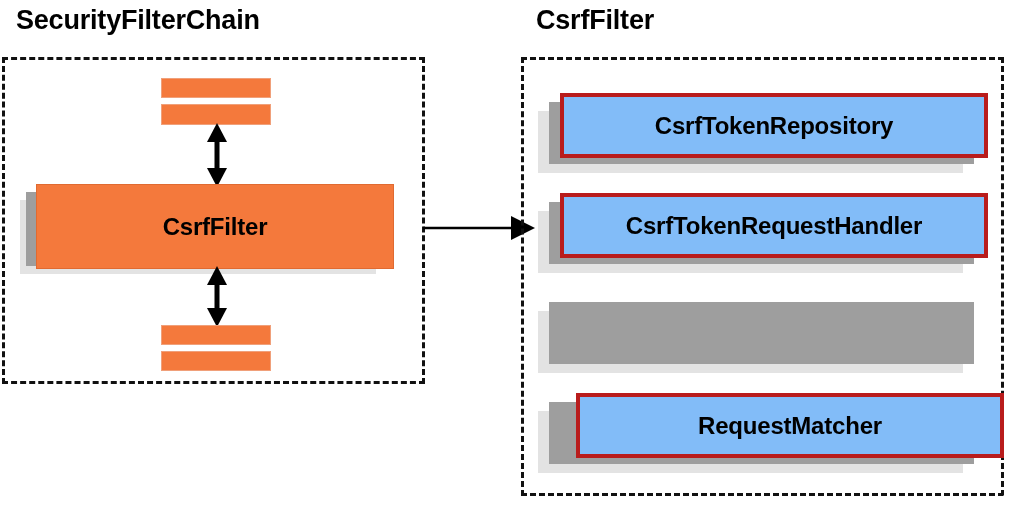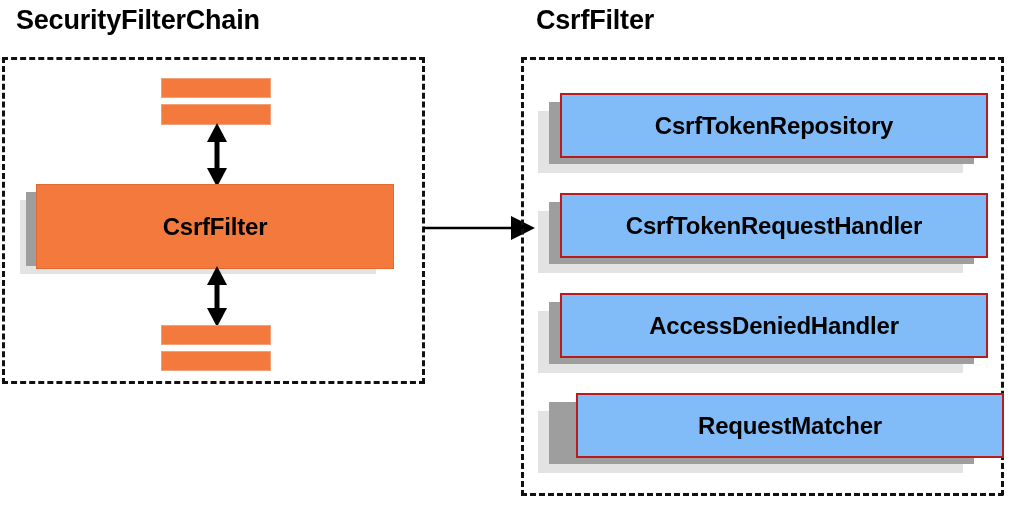--- a/index.html
+++ b/index.html
@@ -51,21 +51,21 @@
     display: flex;
     align-items: center;
     justify-content: center;
   }
   .face-orange {
     background: #f4793c;
     border: 1px solid #e06a31;
   }
   .face-blue {
     background: #82bcf8;
-    border: 2px solid #b91c1c;
+    border: 4px solid #b91c1c;
   }
   .face-label {
     font-size: 24px;
     font-weight: bold;
     color: #000000;
     white-space: nowrap;
     letter-spacing: -0.2px;
   }
   .bar-orange {
     position: absolute;
@@ -134,23 +134,20 @@
     <div class="sh-light" style="left:0px;  top:18px; width:425px; height:62px;"></div>
     <div class="sh-dark" style="left:11px; top:9px;  width:425px; height:62px;"></div>
     <div class="face face-blue" style="left:22px; top:0px; width:428px; height:65px;">
       <span class="face-label">CsrfTokenRequestHandler</span>
     </div>
   </div>
 
   <div class="stack" style="left:538px; top:293px; width:452px; height:98px;">
     <div class="sh-light" style="left:0px;  top:18px; width:425px; height:62px;"></div>
     <div class="sh-dark" style="left:11px; top:9px;  width:425px; height:62px;"></div>
-    <div class="face face-blue" style="left:22px; top:0px; width:428px; height:65px;">
-      <span class="face-label">AccessDeniedHandler</span>
-    </div>
   </div>
 
   <div class="stack" style="left:538px; top:393px; width:452px; height:98px;">
     <div class="sh-light" style="left:0px;  top:18px; width:425px; height:62px;"></div>
     <div class="sh-dark" style="left:11px; top:9px;  width:425px; height:62px;"></div>
     <div class="face face-blue" style="left:38px; top:0px; width:428px; height:65px;">
       <span class="face-label">RequestMatcher</span>
     </div>
   </div>
 

